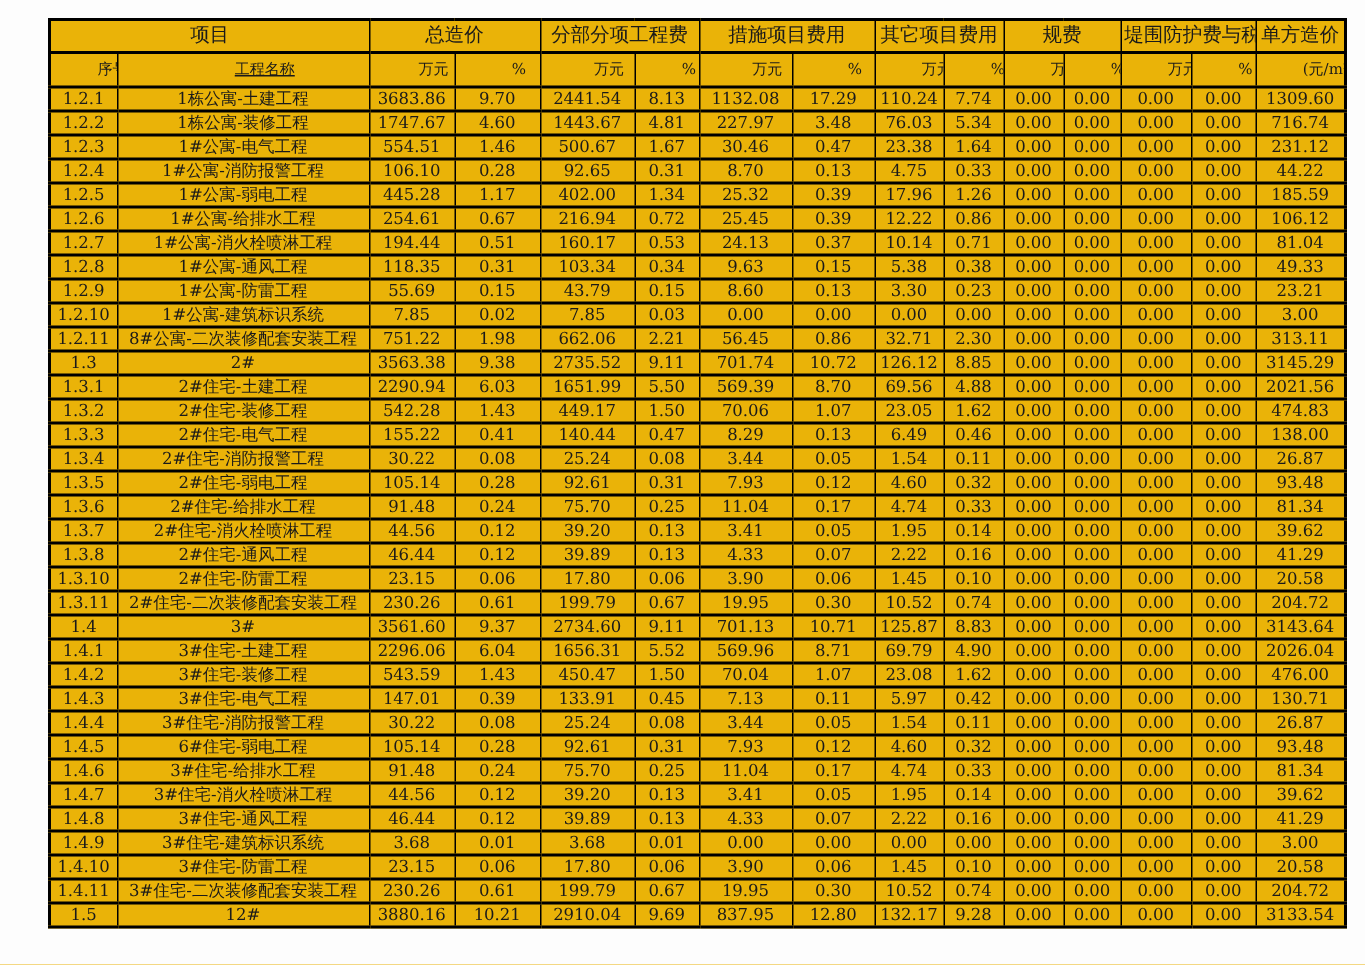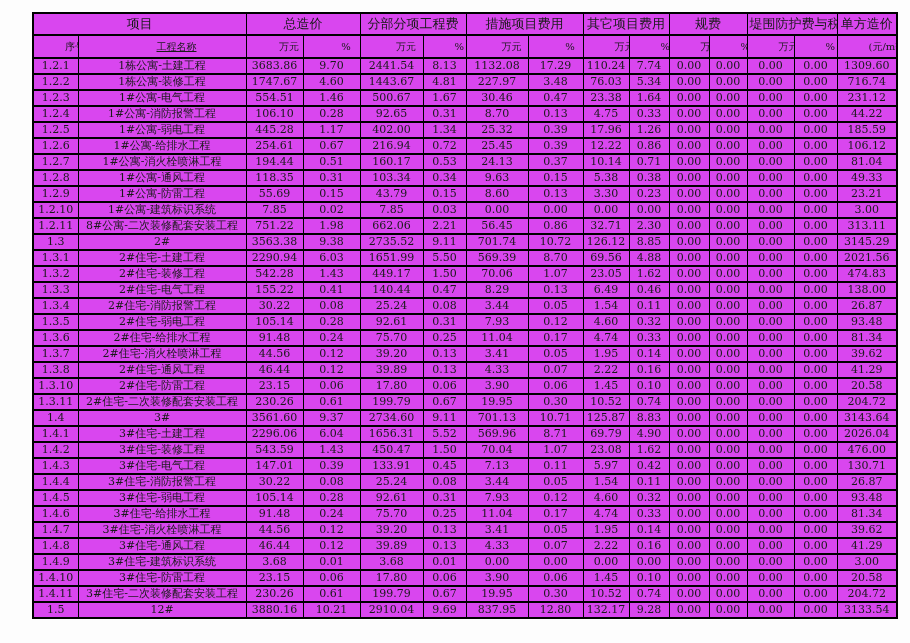--- a/index.html
+++ b/index.html
@@ -9,21 +9,21 @@
     font-family:"DejaVu Serif","Liberation Serif",serif;
     color:#1a1a1a;
     overflow:hidden;
   }
   .page{position:relative;width:910px;height:643px;}
   table.cost-table{
     position:absolute;left:32px;top:12px;
     width:864px;
     border-collapse:collapse;
     table-layout:fixed;
-    background:#d946ef;
+    background:#eab308;
     border:2px solid #000;
   }
   table.cost-table th, table.cost-table td{
     border:1px solid #000;
     border-top-width:2px;
     border-bottom-width:2px;
     overflow:hidden;
     white-space:nowrap;
     text-align:center;
     vertical-align:middle;
@@ -560,21 +560,21 @@
           <td>1.54</td>
           <td>0.11</td>
           <td>0.00</td>
           <td>0.00</td>
           <td>0.00</td>
           <td>0.00</td>
           <td>26.87</td>
         </tr>
         <tr>
           <td>1.4.5</td>
-          <td class="name-cell">3#住宅-弱电工程</td>
+          <td class="name-cell">6#住宅-弱电工程</td>
           <td>105.14</td>
           <td>0.28</td>
           <td>92.61</td>
           <td>0.31</td>
           <td>7.93</td>
           <td>0.12</td>
           <td>4.60</td>
           <td>0.32</td>
           <td>0.00</td>
           <td>0.00</td>

